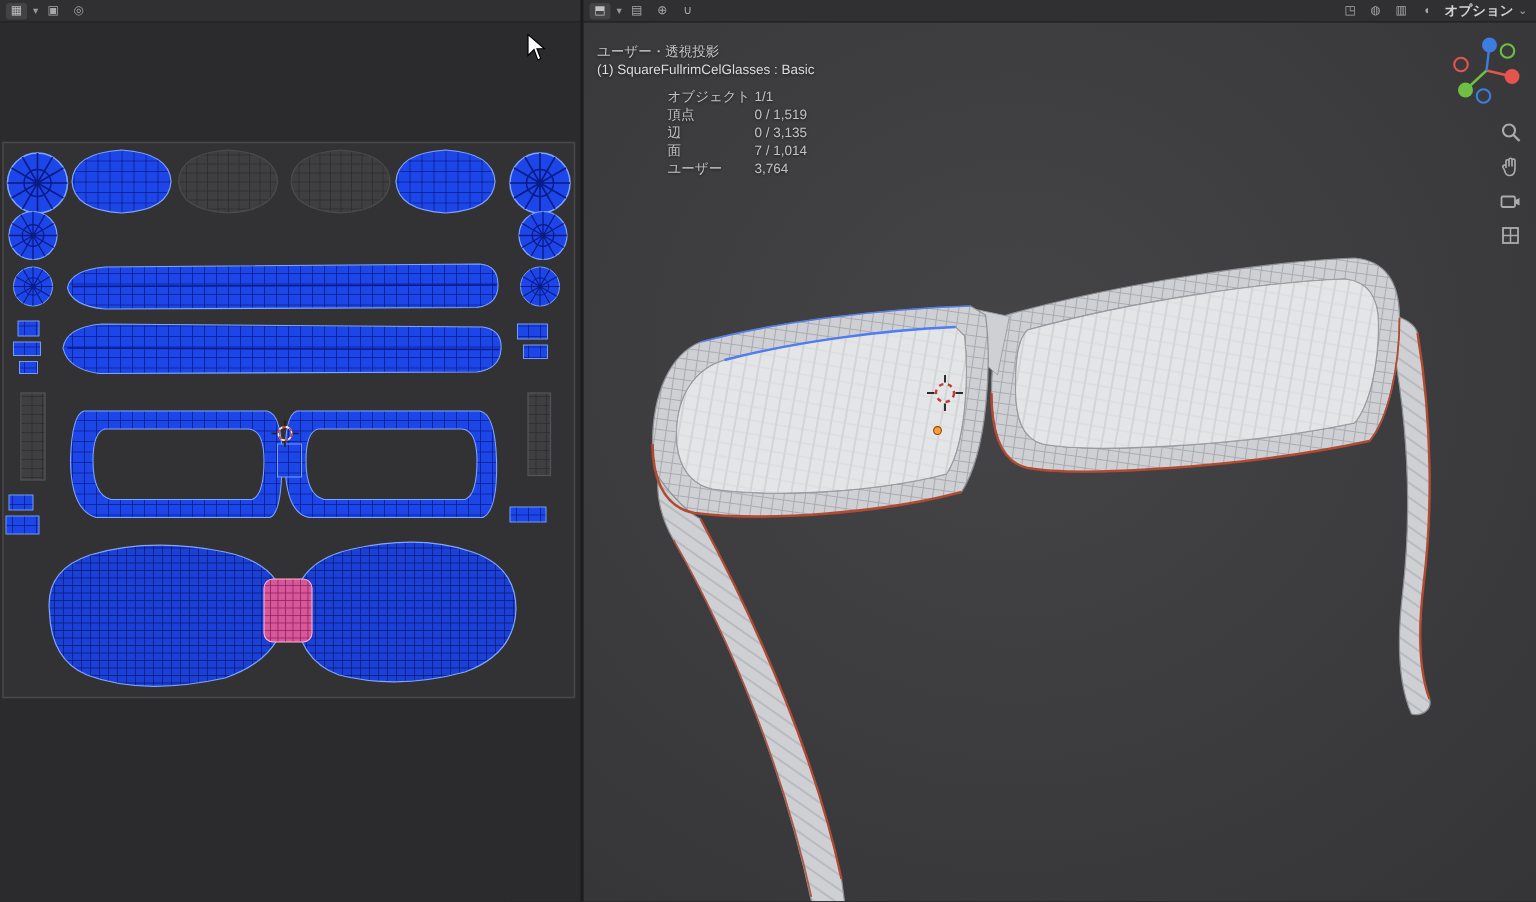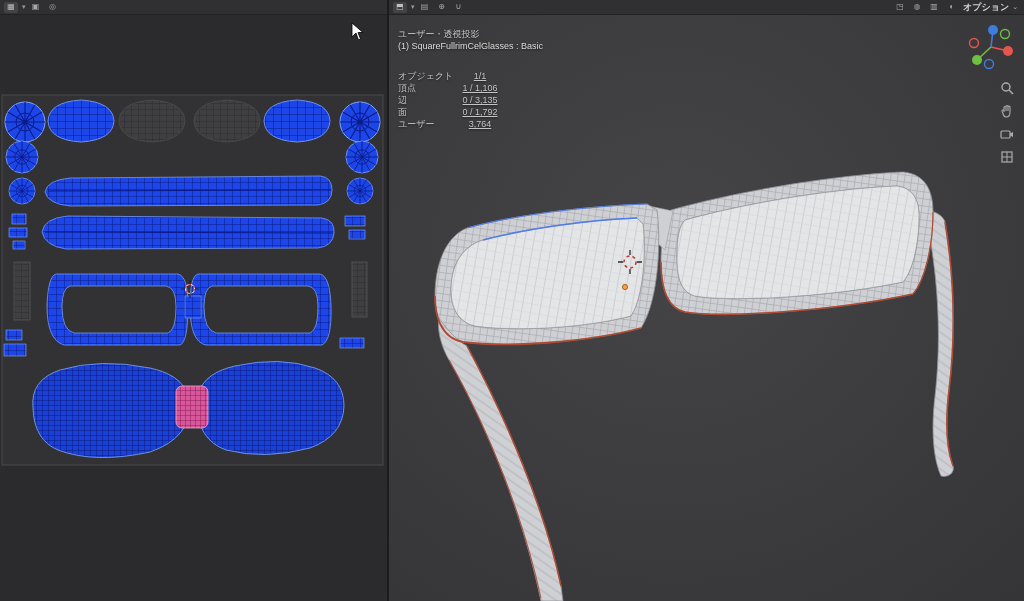--- a/index.html
+++ b/index.html
@@ -18,24 +18,24 @@
   .icn.flat{background:transparent;color:#a8a8a8;}
   .caret{font-size:7px;color:#9a9a9a;margin-left:1px;}
   .hdr-right{margin-left:auto;display:flex;align-items:center;gap:3px;}
   .opt-btn{display:flex;align-items:center;gap:2px;color:#d2d2d2;font-size:9px;padding:12px 2px;cursor:default;font-weight:bold;}
 
   .uv-canvas,.vp-canvas{position:absolute;left:0;top:0;z-index:1;}
 
   .overlay{position:absolute;left:9px;top:28px;color:#bfbfbf;font-size:9px;line-height:12px;
            text-shadow:0 1px 2px rgba(0,0,0,.55);z-index:4;}
   .view-label{color:#c6c6c6;}
-  .object-label{color:#dcdcdc;margin-bottom:18px;}
+  .object-label{color:#dcdcdc;margin-bottom:6px;}
   .stat-row{display:flex;}
-  .stat-label{width:58px;color:#c4c4c4;}
-  .stat-value{min-width:48px;text-align:center;color:#c4c4c4;text-decoration:underline;}
+  .stat-label{width:58px;color:#c4c4c4;margin-left:47px;}
+  .stat-value{min-width:48px;text-align:left;color:#c4c4c4;}
 
   .gizmo{position:absolute;right:6px;top:20px;width:54px;height:54px;z-index:4;}
   .side-tools{position:absolute;right:10px;top:80px;display:flex;flex-direction:column;gap:8px;z-index:4;}
   .tool{width:15px;height:15px;display:flex;align-items:center;justify-content:center;opacity:.8;}
 
   .cursor{position:absolute;left:350px;top:22px;z-index:7;pointer-events:none;}
 </style>
 </head>
 <body>
 
@@ -217,29 +217,29 @@
 
     <div class="overlay">
       <div class="view-label">ユーザー・透視投影</div>
       <div class="object-label">(1) SquareFullrimCelGlasses : Basic</div>
       <div class="stat-row">
         <span class="stat-label">オブジェクト</span>
         <span class="stat-value">1/1</span>
       </div>
       <div class="stat-row">
         <span class="stat-label">頂点</span>
-        <span class="stat-value">1 / 1,106</span>
+        <span class="stat-value">0 / 1,519</span>
       </div>
       <div class="stat-row">
         <span class="stat-label">辺</span>
         <span class="stat-value">0 / 3,135</span>
       </div>
       <div class="stat-row">
         <span class="stat-label">面</span>
-        <span class="stat-value">0 / 1,792</span>
+        <span class="stat-value">7 / 1,014</span>
       </div>
       <div class="stat-row">
         <span class="stat-label">ユーザー</span>
         <span class="stat-value">3,764</span>
       </div>
     </div>
 
     <svg class="gizmo" viewBox="0 0 54 54">
       <line x1="27" y1="27" x2="44" y2="31" stroke="#e5554e" stroke-width="1.6"></line>
       <line x1="27" y1="27" x2="13" y2="40" stroke="#6fbf43" stroke-width="1.6"></line>

